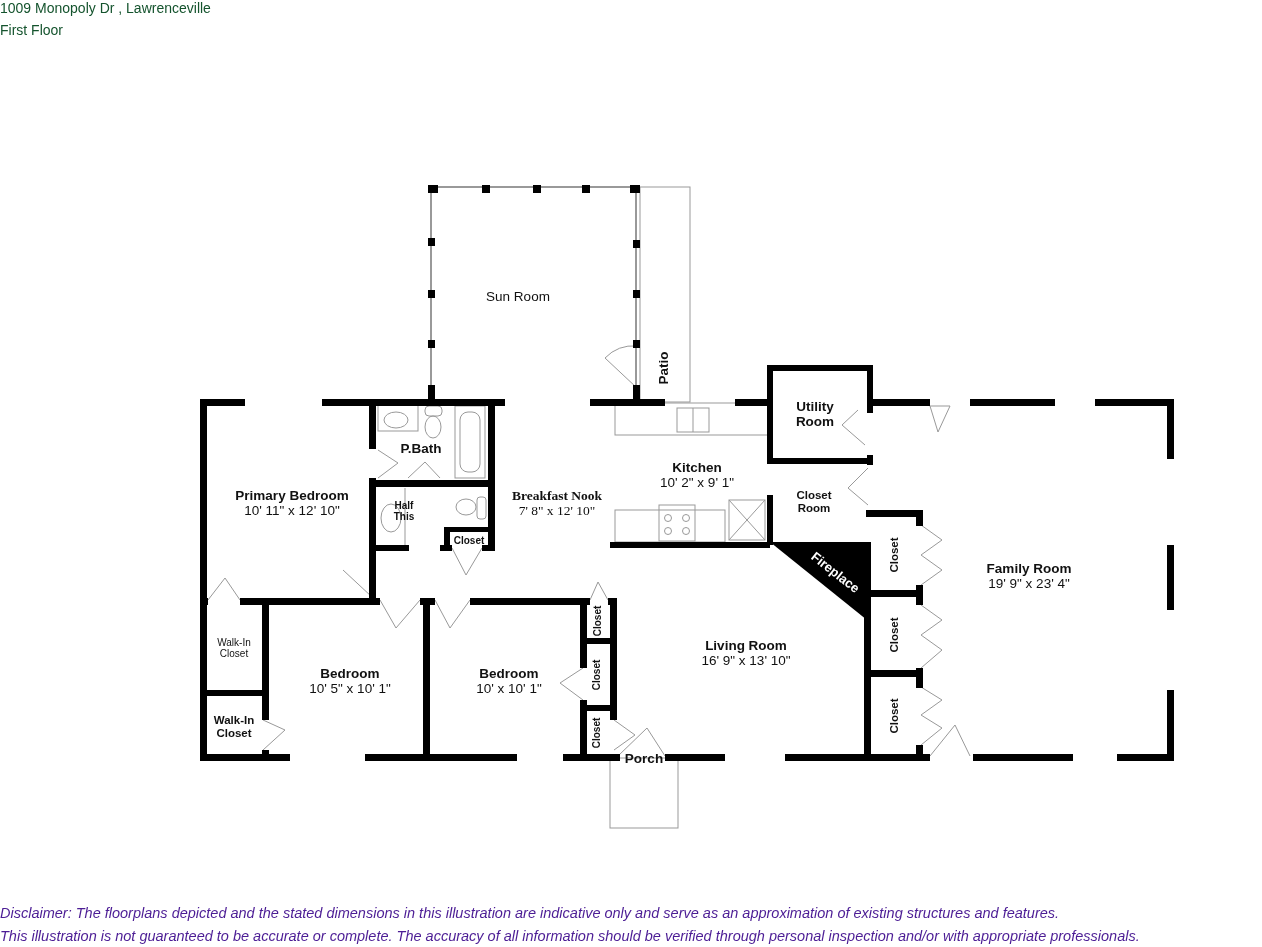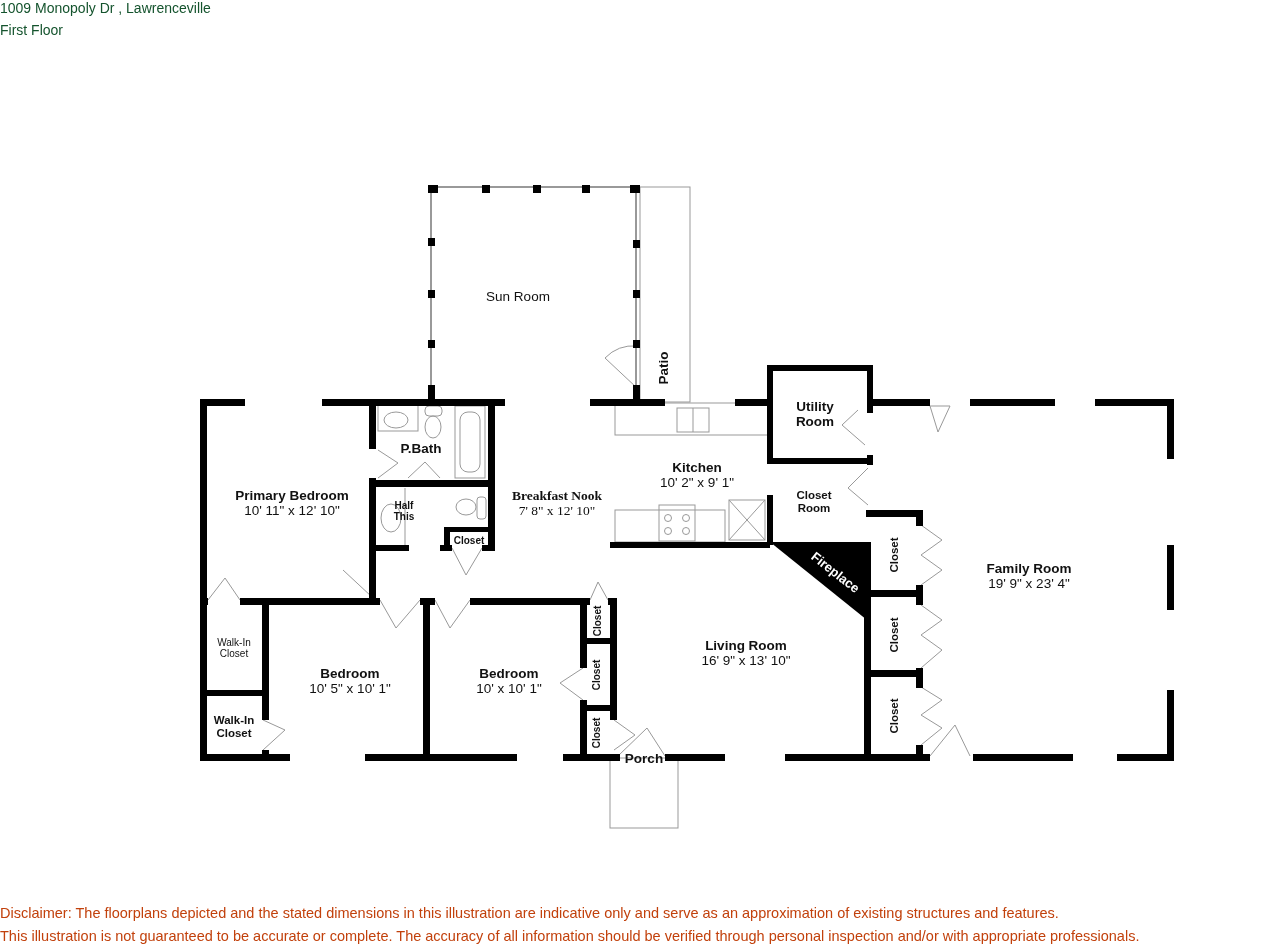--- a/index.html
+++ b/index.html
@@ -8,21 +8,21 @@
     .hdr { position: absolute; left: 0; font-size: 14px; color: #14532d; white-space: nowrap; }
     .plan { position: absolute; left: 0; top: 0; width: 1262px; height: 947px; }
     .lbl { position: absolute; text-align: center; white-space: nowrap; line-height: 1.12; transform: translate(-50%, -50%); }
     .lbl .n { font-weight: bold; font-size: 13.5px; display: block; }
     .lbl .d { font-size: 13.5px; display: block; }
     .lbl.sm .n { font-size: 11.5px; }
     .lbl.xs .n { font-size: 10px; }
     .lbl.vert { transform: translate(-50%, -50%) rotate(-90deg); }
     .lbl.fire { transform: translate(-50%, -50%) rotate(38deg); color: #fff; }
     .lbl.fire .n { font-size: 13px; }
-    .disc { position: absolute; left: 0; font-size: 14.5px; color: #c2410c; white-space: nowrap; }
+    .disc { position: absolute; left: 0; font-size: 14.5px; color: #4c1d95; white-space: nowrap; font-style: italic; }
   </style>
 </head>
 <body>
 
 <div class="hdr" style="top:0px;">1009 Monopoly Dr , Lawrenceville</div>
 <div class="hdr" style="top:22px;">First Floor</div>
 
 <svg class="plan" viewBox="0 0 1262 947" xmlns="http://www.w3.org/2000/svg">
   <g fill="none" stroke="#999" stroke-width="1">
 

